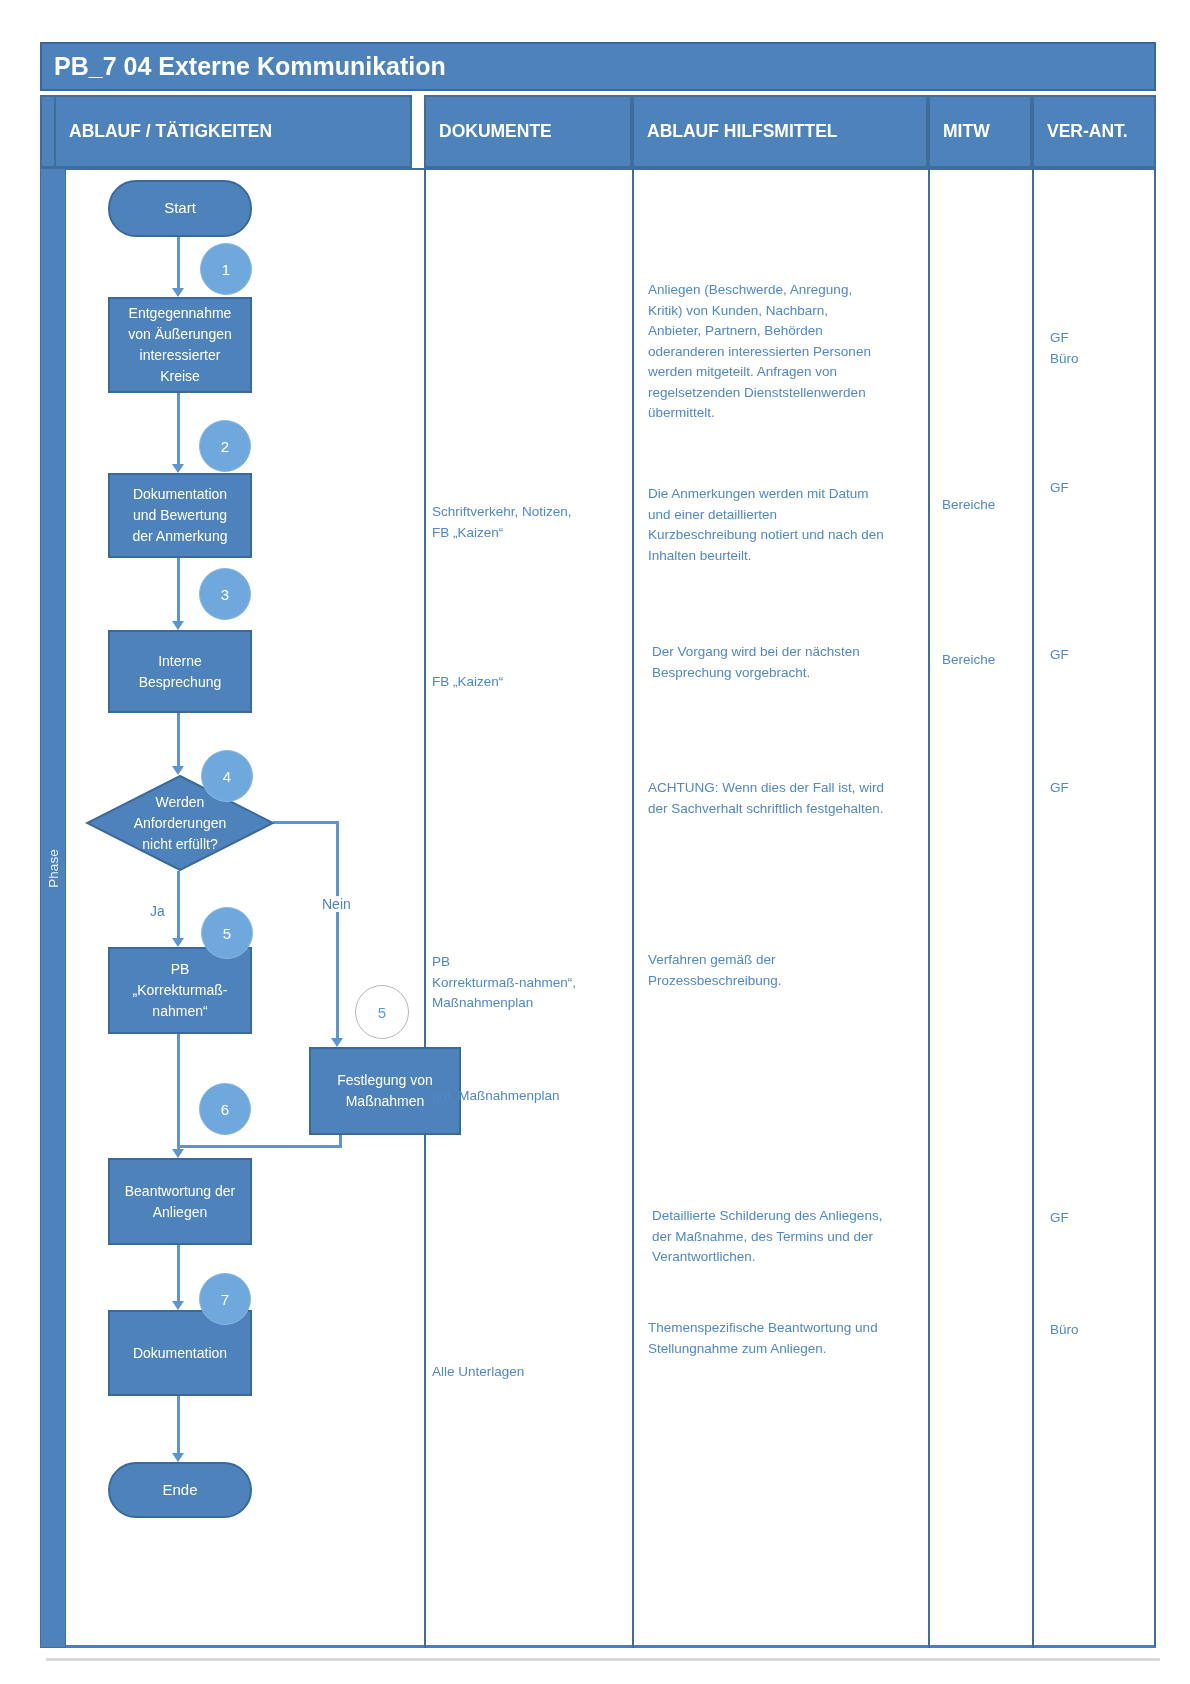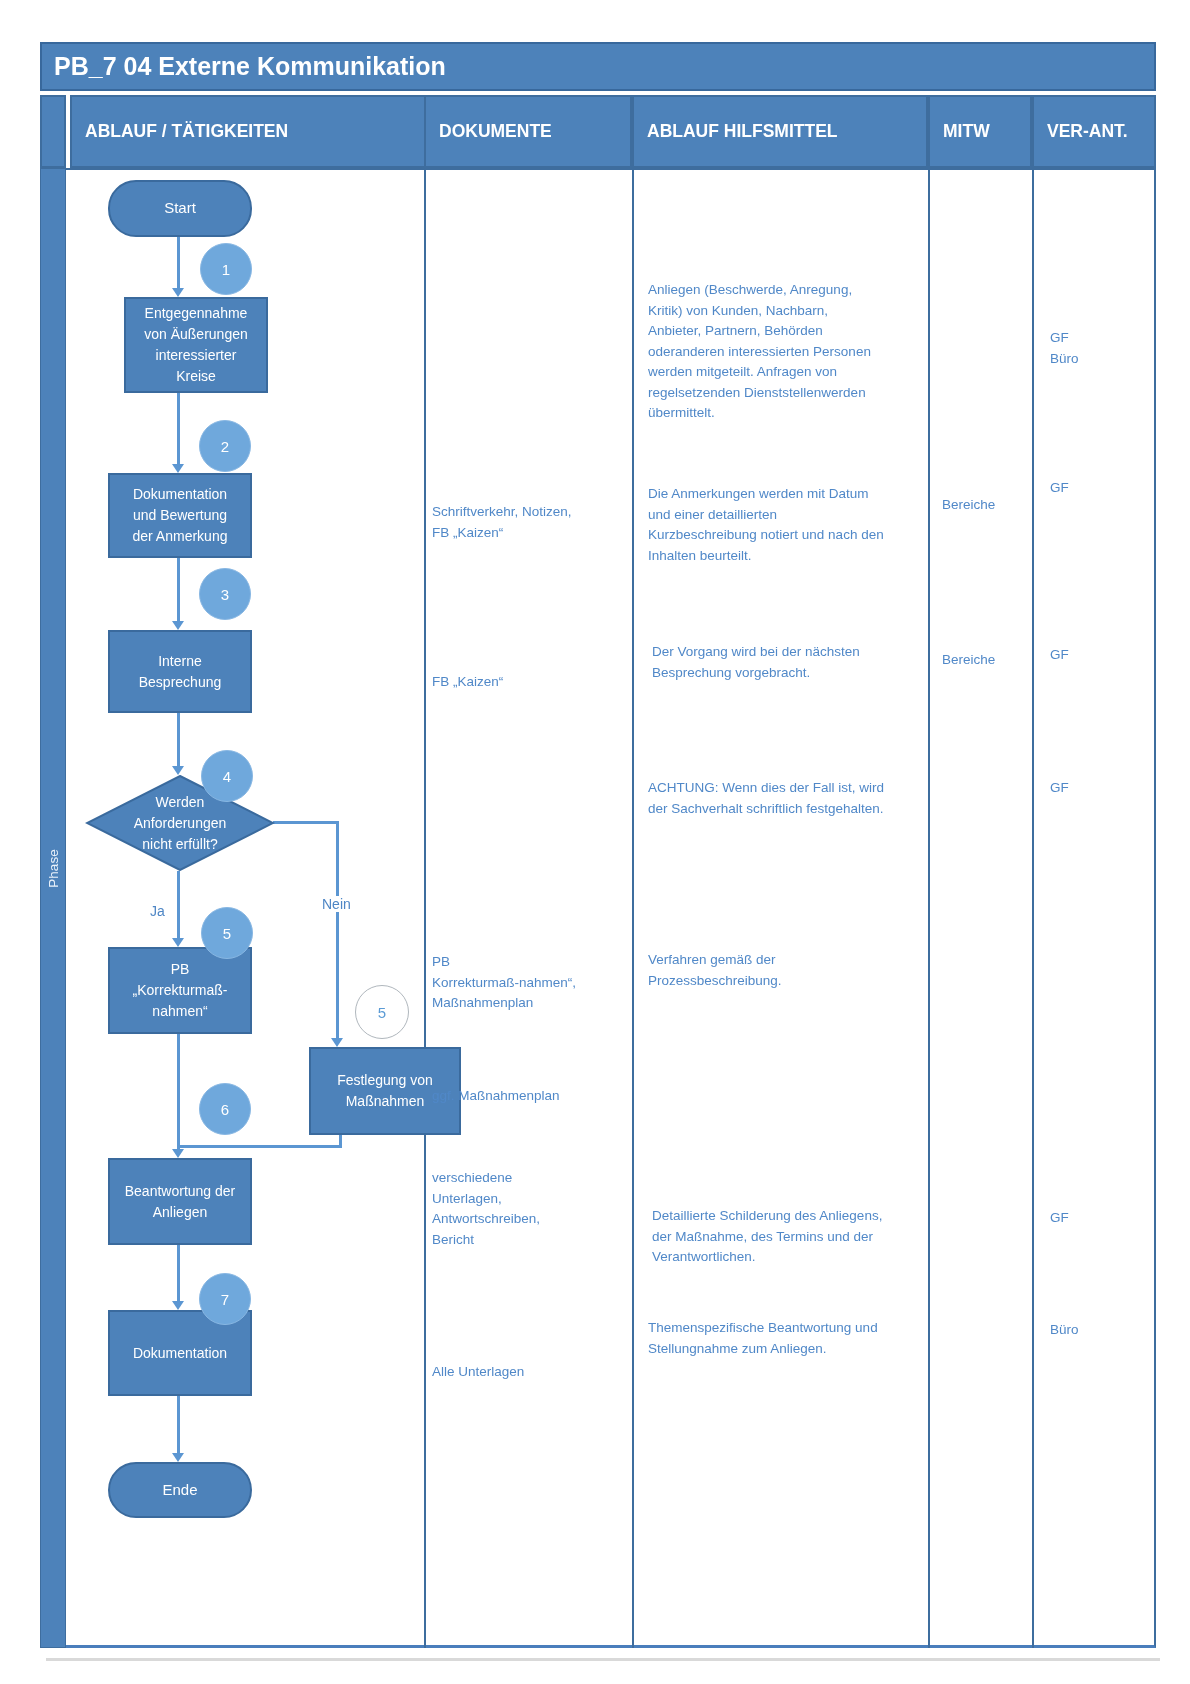--- a/index.html
+++ b/index.html
@@ -39,21 +39,21 @@
 </head>
 <body>
 
 <div class="page">
 
   <div class="abs titlebar">
     <span>PB_7 04 Externe Kommunikation</span>
   </div>
 
   <div class="abs hcell" style="left:40px;width:26px;padding-left:0;"></div>
-  <div class="abs hcell" style="left:70px;width:358px;">
+  <div class="abs hcell" style="left:54px;width:358px;">
     <span>ABLAUF / TÄTIGKEITEN</span>
   </div>
   <div class="abs hcell" style="left:424px;width:208px;">
     <span>DOKUMENTE</span>
   </div>
   <div class="abs hcell" style="left:632px;width:296px;">
     <span>ABLAUF HILFSMITTEL</span>
   </div>
   <div class="abs hcell" style="left:928px;width:104px;">
     <span>MITW</span>
@@ -100,21 +100,21 @@
   <div class="abs arr-down" style="left:172px;top:1301px;"></div>
 
   <div class="abs vline" style="left:177px;top:1396px;height:57px;"></div>
   <div class="abs arr-down" style="left:172px;top:1453px;"></div>
 
   <div class="abs branchlbl" style="left:148px;top:903px;">Ja</div>
   <div class="abs branchlbl" style="left:320px;top:896px;">Nein</div>
 
   <div class="abs node stadium" style="left:108px;top:180px;width:144px;height:57px;font-size:15px;"><span>Start</span></div>
 
-  <div class="abs node" style="left:108px;top:297px;width:144px;height:96px;margin-left:16px;"><span>Entgegennahme
+  <div class="abs node" style="left:108px;top:297px;width:144px;height:96px;"><span>Entgegennahme
 von Äußerungen
 interessierter
 Kreise</span></div>
 
   <div class="abs node" style="left:108px;top:473px;width:144px;height:85px;"><span>Dokumentation
 und Bewertung
 der Anmerkung</span></div>
 
   <div class="abs node" style="left:108px;top:630px;width:144px;height:83px;"><span>Interne
 Besprechung</span></div>
@@ -150,24 +150,20 @@
   <div class="abs badge" style="left:199px;top:1273px;">7</div>
   <div class="abs badge-outline" style="left:355px;top:985px;">5</div>
 
   <div class="abs coltxt" style="left:432px;top:502px;width:190px;">Schriftverkehr, Notizen,
 FB „Kaizen“</div>
   <div class="abs coltxt" style="left:432px;top:672px;width:185px;">FB „Kaizen“</div>
   <div class="abs coltxt" style="left:432px;top:952px;width:195px;">PB
 Korrekturmaß-nahmen“,
 Maßnahmenplan</div>
   <div class="abs coltxt" style="left:432px;top:1086px;width:185px;">ggf. Maßnahmenplan</div>
-  <div class="abs coltxt" style="left:432px;top:1168px;width:185px;">verschiedene
-Unterlagen,
-Antwortschreiben,
-Bericht</div>
   <div class="abs coltxt" style="left:432px;top:1362px;width:185px;">Alle Unterlagen</div>
 
   <div class="abs coltxt" style="left:648px;top:280px;width:262px;">Anliegen (Beschwerde, Anregung,
 Kritik) von Kunden, Nachbarn,
 Anbieter, Partnern, Behörden
 oderanderen interessierten Personen
 werden mitgeteilt. Anfragen von
 regelsetzenden Dienststellenwerden
 übermittelt.</div>
   <div class="abs coltxt" style="left:648px;top:484px;width:262px;">Die Anmerkungen werden mit Datum

